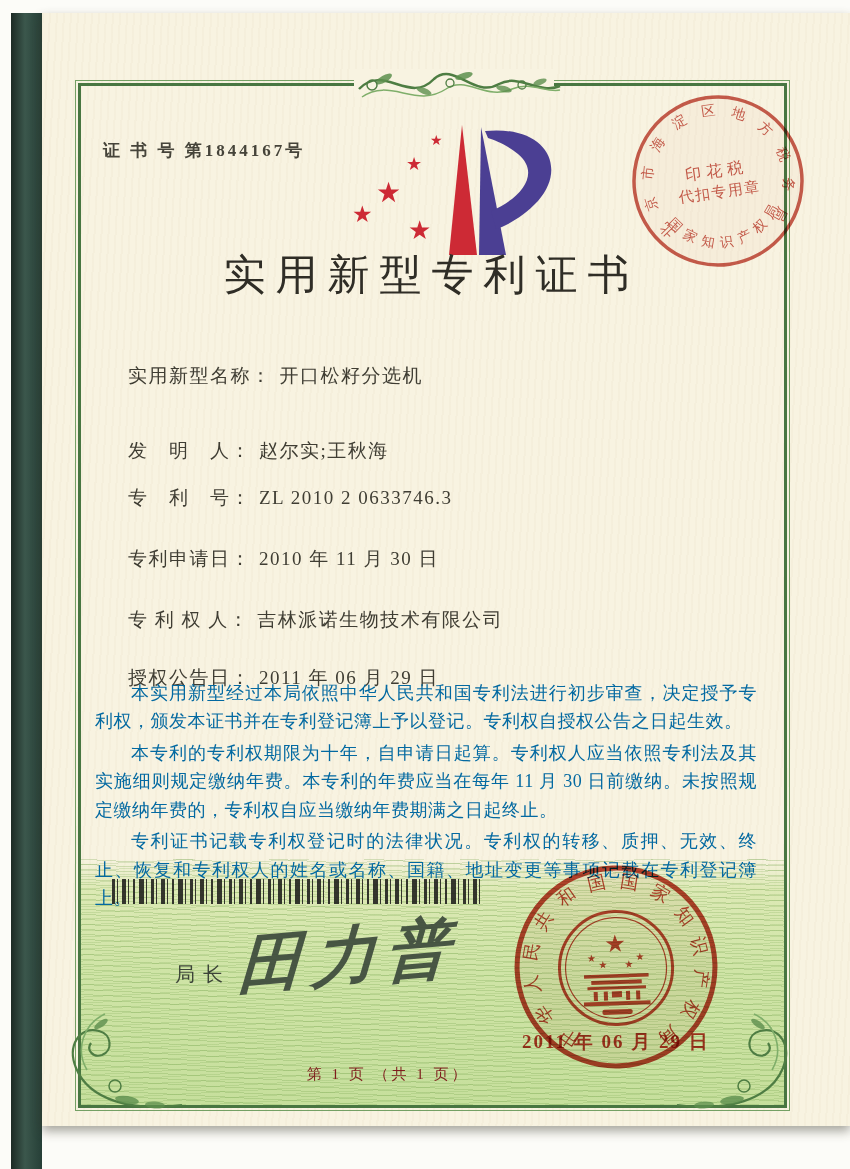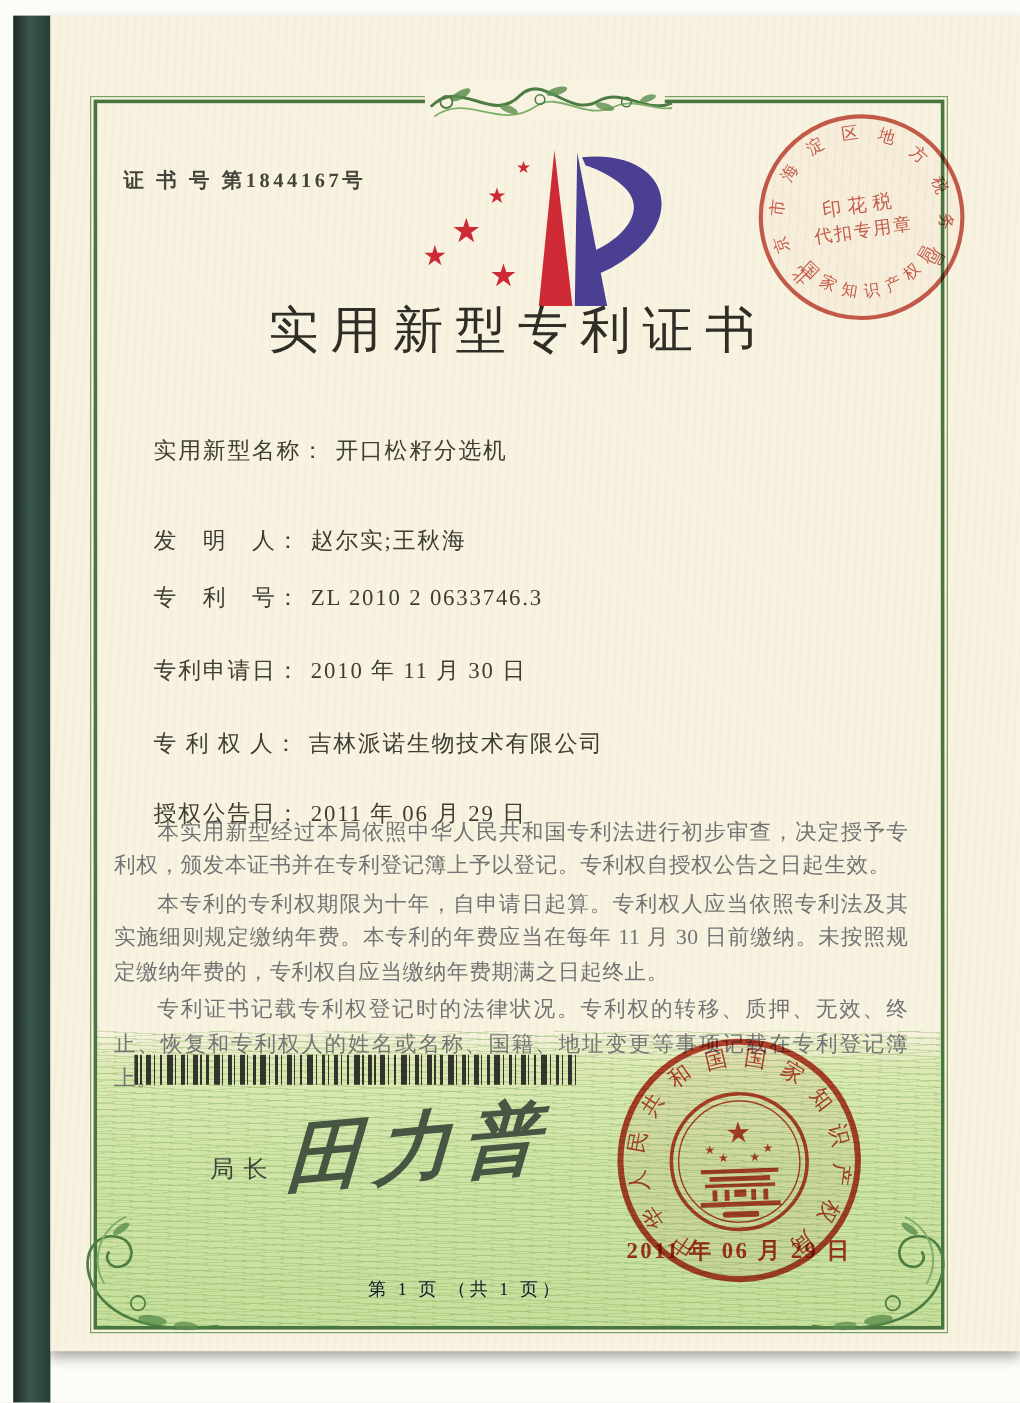--- a/index.html
+++ b/index.html
@@ -20,39 +20,39 @@
           linear-gradient(180deg,rgba(223,234,188,0) 0%,rgba(214,231,170,.8) 12%,#cfe4a6 45%,#c6df9c 100%);}
   .cert-no{position:absolute;left:61px;top:126px;font-size:17px;letter-spacing:3px;color:#46443a;z-index:2;font-weight:bold;}
   .logo{position:absolute;left:308px;top:108px;width:220px;height:140px;z-index:2;}
   .logo .star{position:absolute;color:#cd2a35;line-height:1;
         font-family:"DejaVu Sans",sans-serif;}
   .title{position:absolute;left:33px;top:234px;width:713px;text-align:center;font-size:42px;
          font-weight:normal;letter-spacing:10px;color:#2f2d26;z-index:2;}
   .field{position:absolute;left:86px;font-size:19px;letter-spacing:1.5px;z-index:2;white-space:nowrap;}
   .field .val{margin-left:8px;text-align:center;}
   .paras{position:absolute;left:53px;top:666px;width:662px;font-size:18px;line-height:1.58;
-         text-align:justify;letter-spacing:.5px;z-index:2;color:#737373;}
+         text-align:justify;letter-spacing:.5px;z-index:2;color:#0369a1;}
   .paras p{margin:0 0 3px 0;text-indent:2em;}
   .barcode{position:absolute;left:70px;top:866px;width:368px;height:25px;z-index:3;opacity:.88;
         background:repeating-linear-gradient(90deg,
           #1d1d1b 0 3px,transparent 3px 5px,#1d1d1b 5px 6px,transparent 6px 10px,
           #1d1d1b 10px 14px,transparent 14px 16px,#1d1d1b 16px 17px,transparent 17px 21px,
           #1d1d1b 21px 23px,transparent 23px 27px,#1d1d1b 27px 32px,transparent 32px 34px,
           #1d1d1b 34px 35px,transparent 35px 39px);}
   .ornament{position:absolute;z-index:2;}
   .sig-label{position:absolute;left:133px;top:948px;font-size:20px;letter-spacing:8px;color:#3c4438;z-index:3;}
   .sig-name{position:absolute;left:196px;top:900px;font-size:64px;font-weight:bold;font-style:italic;
         font-family:"DejaVu Sans",sans-serif;color:#3d4a3c;letter-spacing:10px;
         transform:rotate(-5deg) skewX(-8deg);opacity:.92;z-index:3;white-space:nowrap;}
   .seal{position:absolute;left:468px;top:848px;width:212px;height:212px;z-index:4;
         mix-blend-mode:multiply;opacity:.95;transform:rotate(-2deg);}
   .seal-date{position:absolute;left:480px;top:1016px;width:240px;font-size:19px;color:#c2392c;
         letter-spacing:2px;font-weight:bold;z-index:5;mix-blend-mode:multiply;white-space:nowrap;}
   .footer{position:absolute;left:206px;top:1052px;width:280px;text-align:center;font-size:15px;
-        letter-spacing:3px;color:#0f172a;z-index:3;}
+        letter-spacing:3px;color:#7f1d1d;z-index:3;}
   .stamp{position:absolute;left:586px;top:78px;width:180px;height:180px;z-index:4;
         transform:rotate(-8deg);opacity:.85;mix-blend-mode:multiply;}
   svg text{font-family:"Liberation Serif","DejaVu Serif",serif;}
 </style>
 </head>
 <body>
 
 <div class="page">
   <div class="spine"></div>
 

